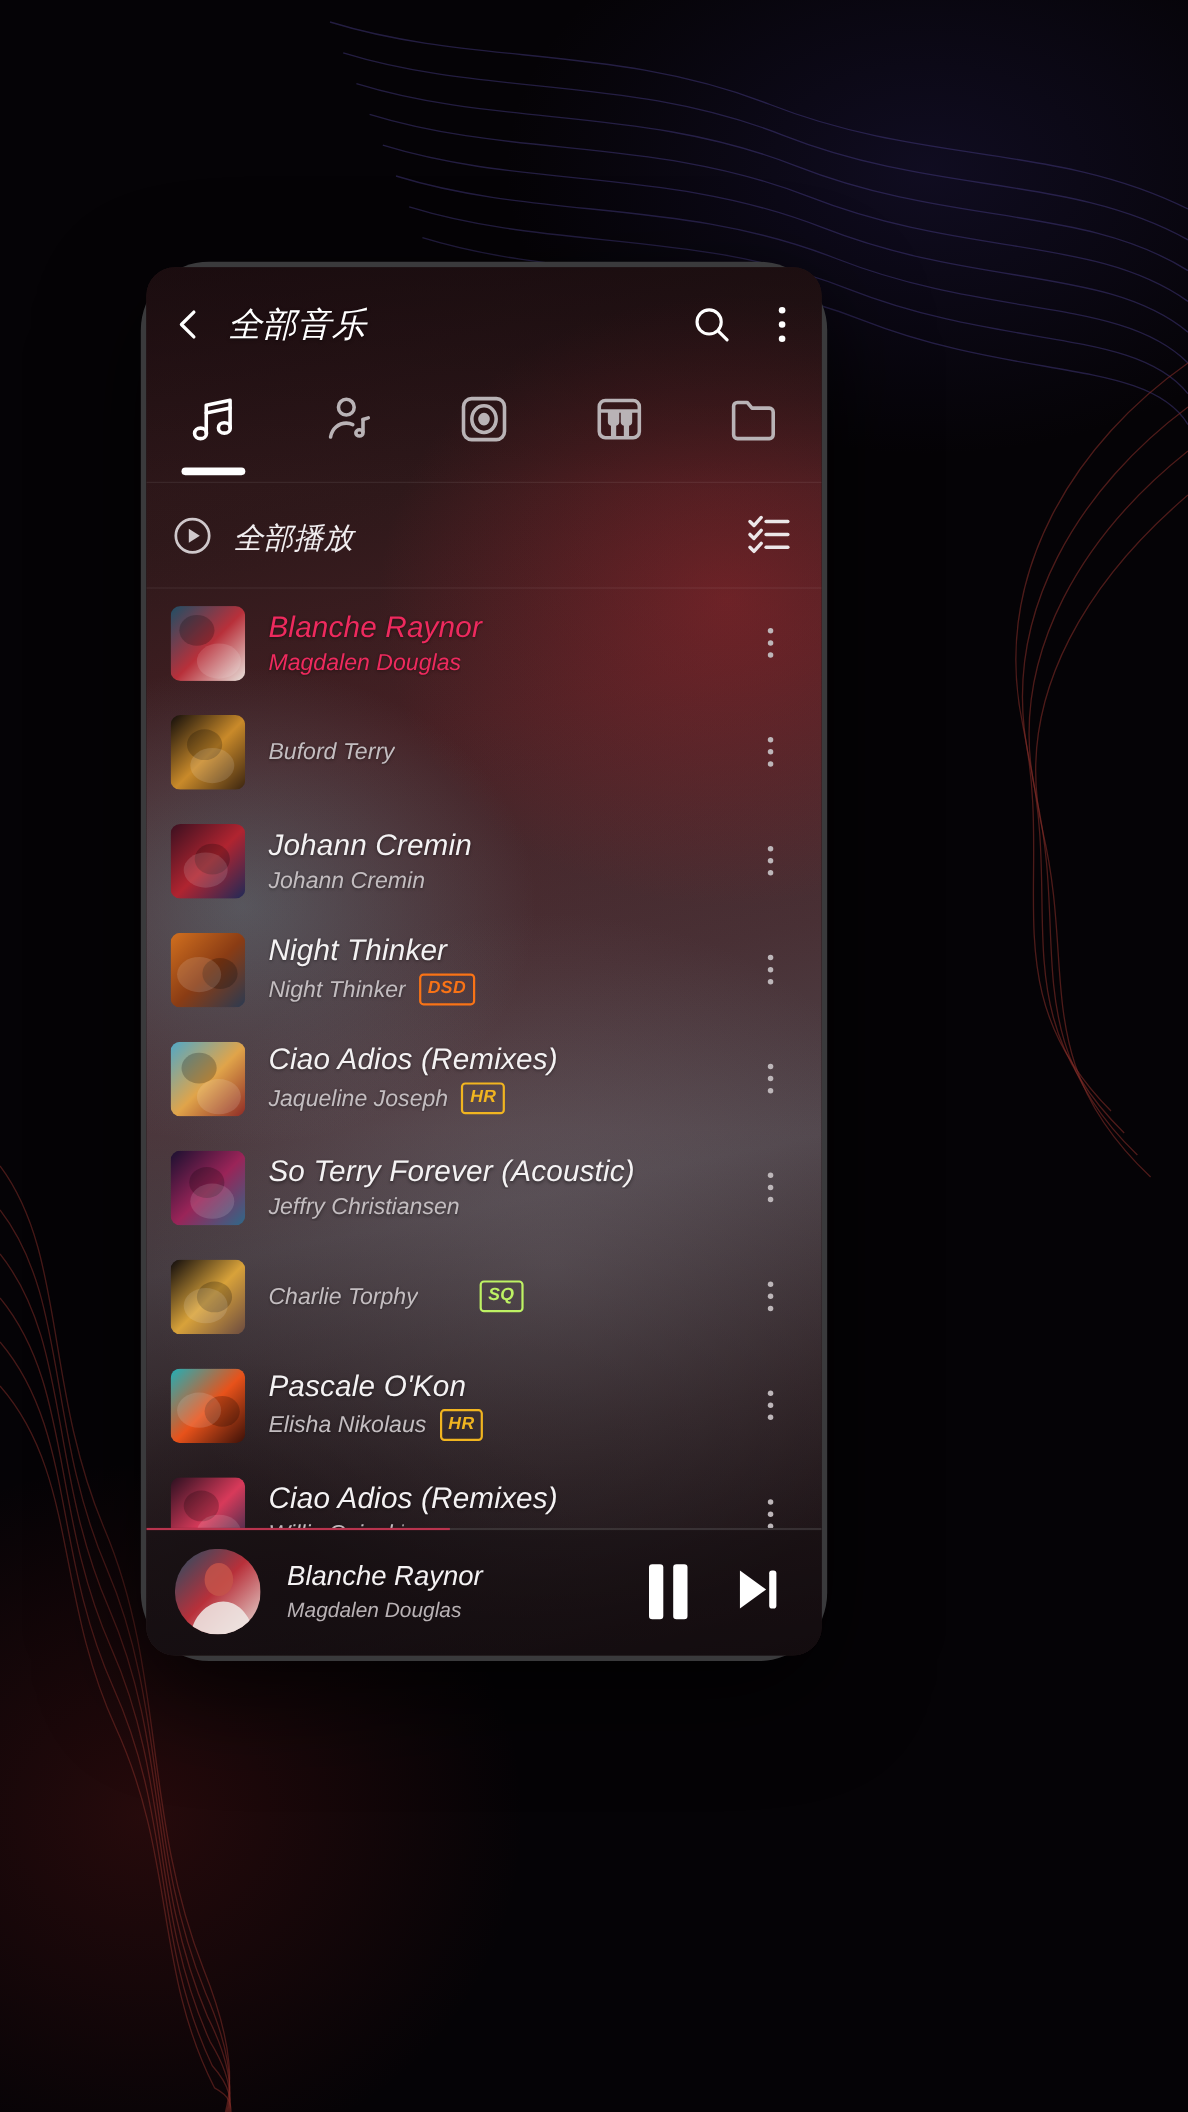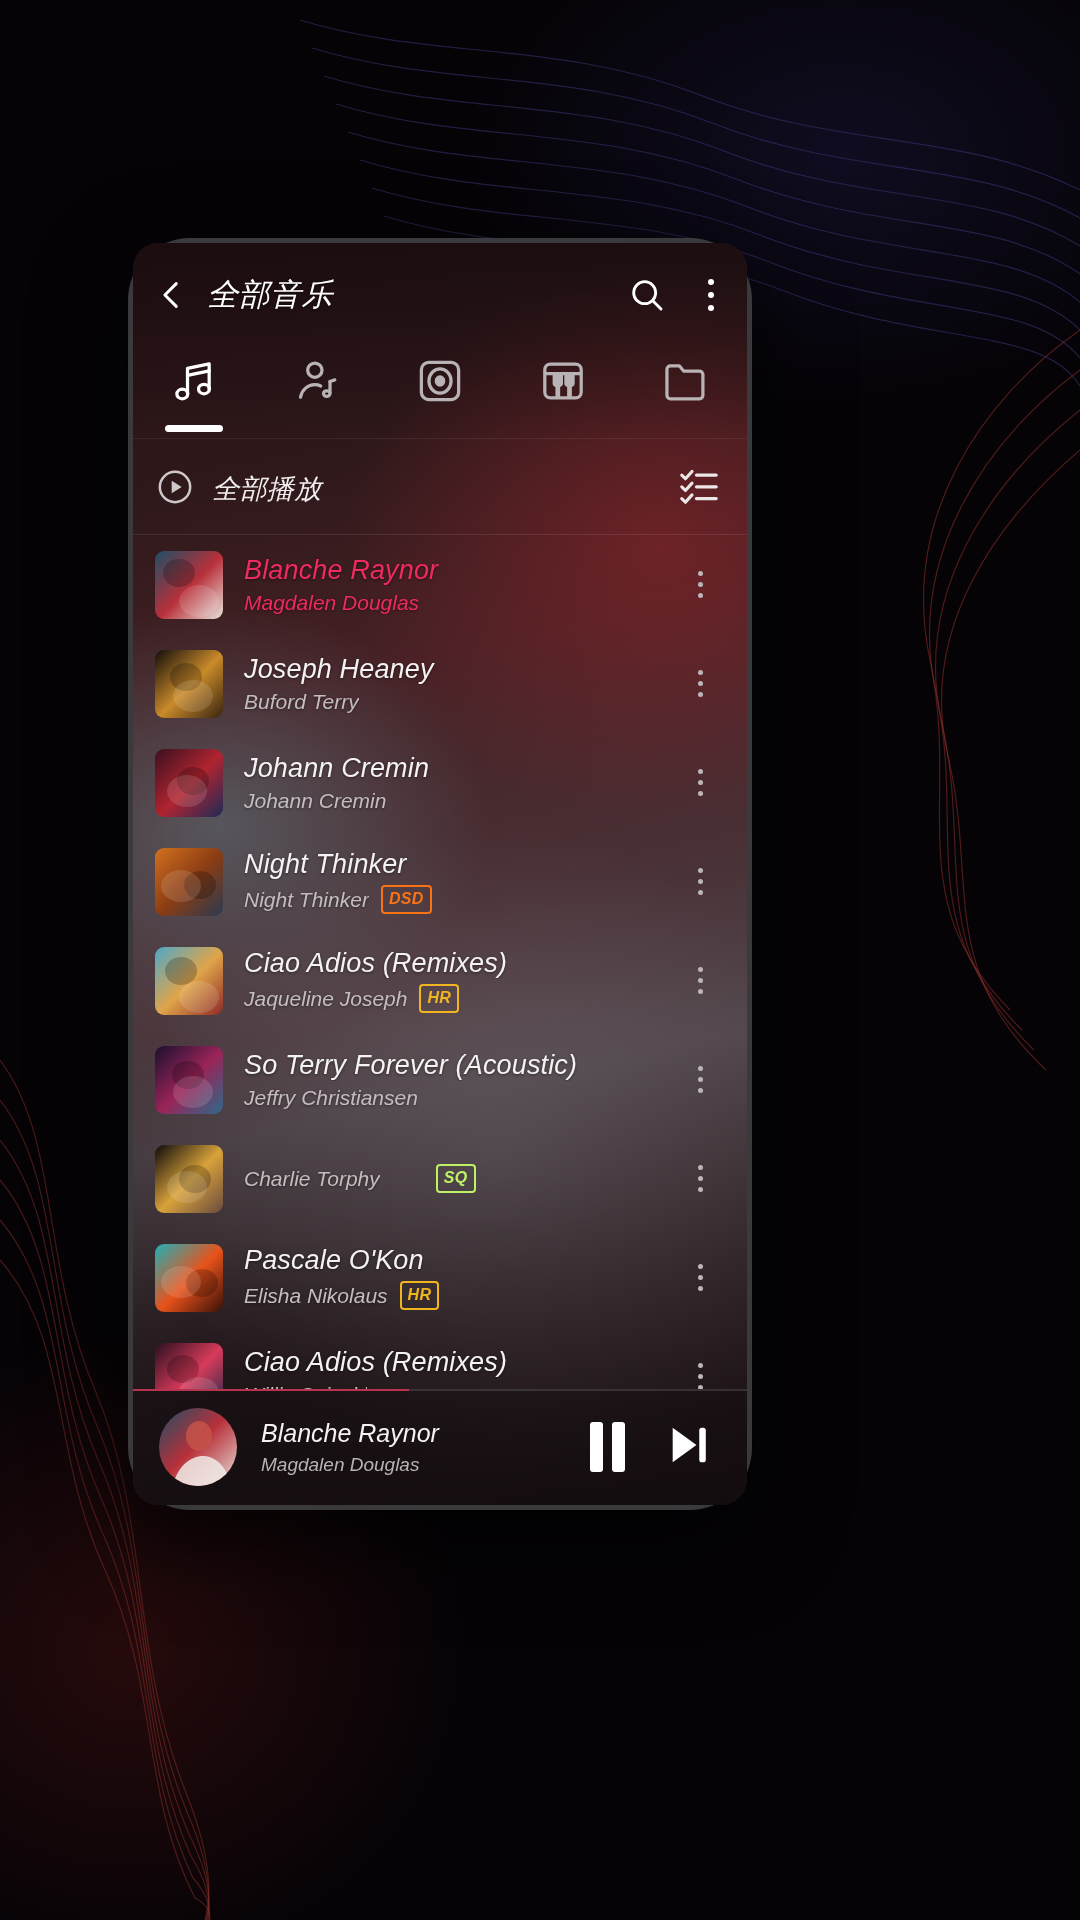--- a/index.html
+++ b/index.html
@@ -273,21 +273,20 @@
                     <stop offset="52%" stop-color="#c98a2a"></stop>
                     <stop offset="100%" stop-color="#3a2410"></stop>
                   </linearGradient>
                 </defs>
                 <rect width="68" height="68" fill="url(#ag1)"></rect>
                 <ellipse cx="31" cy="27" rx="16" ry="14" fill="#000" opacity=".22"></ellipse>
                 <ellipse cx="38" cy="46" rx="20" ry="16" fill="#fff" opacity=".13"></ellipse>
               </svg>
             </div>
             <div class="meta">
-              <div class="title">Joseph Heaney</div>
               <div class="sub">
                 <span class="artist">Buford Terry</span>
               </div>
             </div>
             <div class="rowmenu">
               <i></i>
               <i></i>
               <i></i>
             </div>
           </div>

